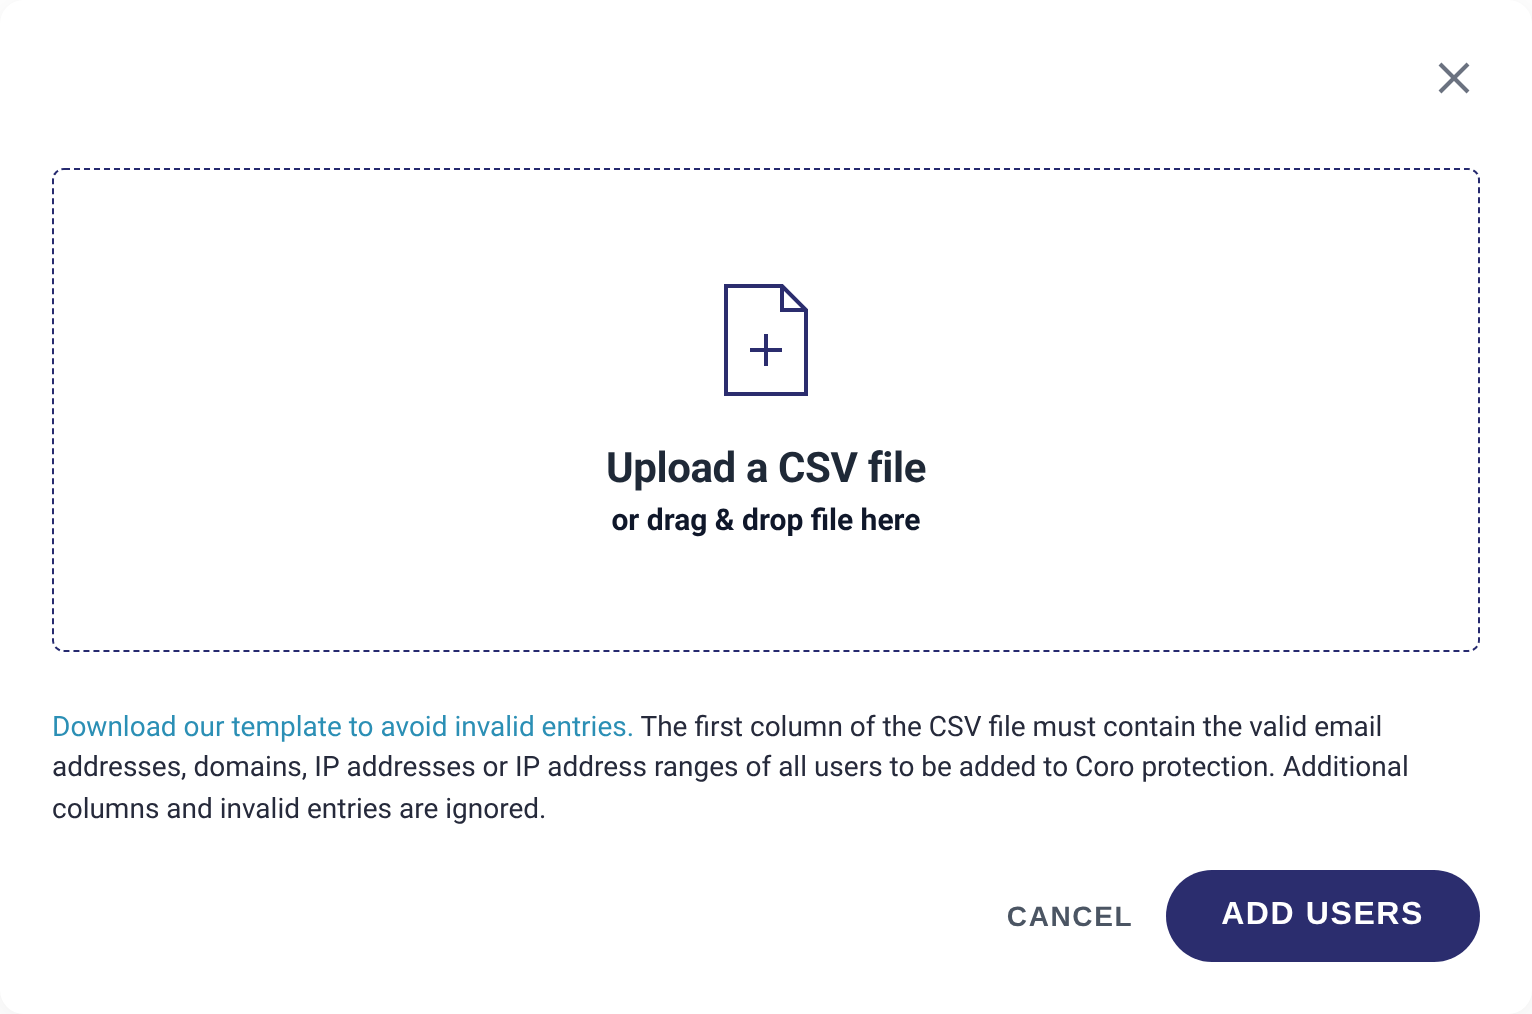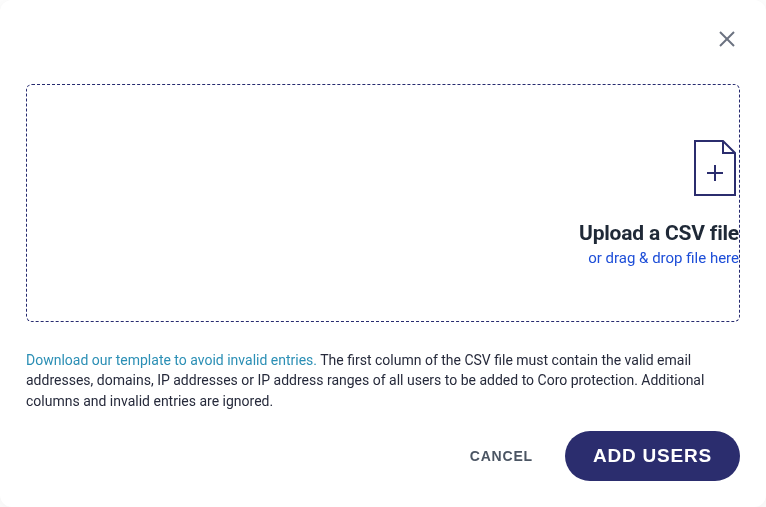--- a/index.html
+++ b/index.html
@@ -43,73 +43,74 @@
       stroke-width: 2;
     }
     .dropzone {
       margin-top: 60px;
       width: 100%;
       height: 270px;
       border: 1px dashed #262a6f;
       border-radius: 6px;
       display: flex;
       flex-direction: column;
-      align-items: flex-end;
+      align-items: center;
       justify-content: center;
       cursor: pointer;
     }
     .file-icon {
       width: 48px;
       height: 58px;
       margin-bottom: 24px;
     }
     .upload-title {
       font-size: 21px;
       font-weight: 700;
       color: #1f2937;
       margin-bottom: 4px;
       letter-spacing: -0.2px;
     }
     .upload-sub {
       font-size: 15px;
-      color: #1d4ed8;
+      color: #0f172a;
+      font-weight: bold;
     }
     .helper {
       margin-top: 28px;
       font-size: 14px;
       line-height: 1.45;
       color: #262a3b;
     }
     .helper-link {
       color: #2b8fb5;
       cursor: pointer;
     }
     .actions {
       margin-top: auto;
       display: flex;
       justify-content: flex-end;
       align-items: center;
-      gap: 24px;
+      gap: 8px;
       padding-top: 20px;
     }
     .btn-cancel {
       background: transparent;
       border: none;
       color: #4b5563;
       font-size: 14px;
       font-weight: 600;
       letter-spacing: 0.8px;
       cursor: pointer;
       padding: 10px 8px;
     }
     .btn-primary {
       background: #2b2d6e;
       border: none;
       color: #ffffff;
-      font-size: 19px;
+      font-size: 16px;
       font-weight: 600;
       letter-spacing: 0.8px;
       cursor: pointer;
       padding: 14px 28px;
       border-radius: 999px;
     }
   </style>
 </head>
 <body>
 

